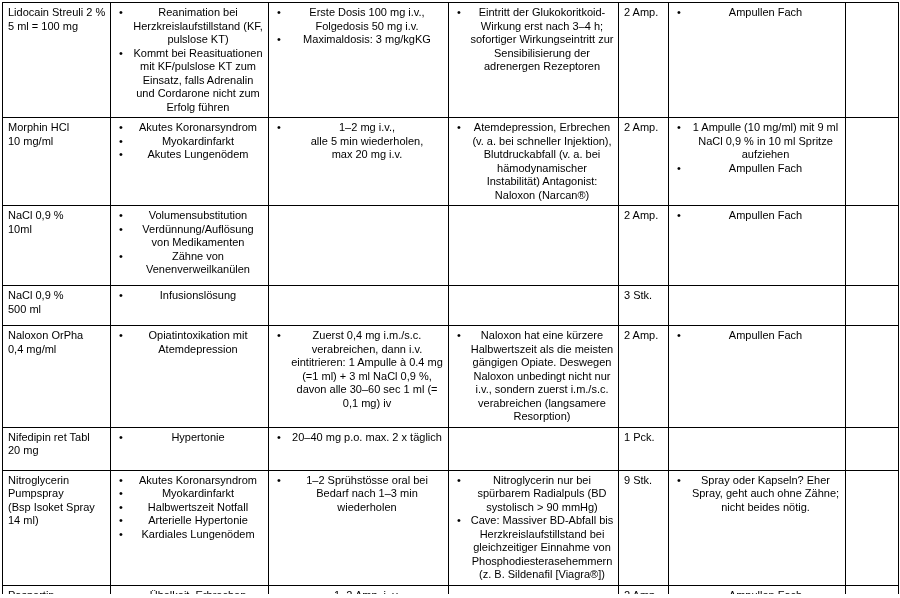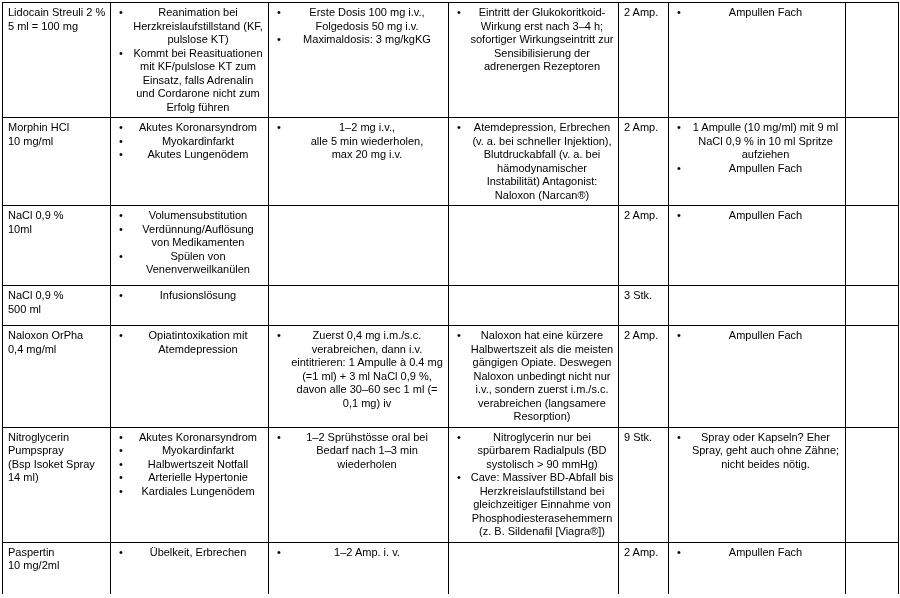--- a/index.html
+++ b/index.html
@@ -138,21 +138,21 @@
         </tr>
         <tr>
           <td>
             <div class="cell-text">NaCl 0,9 %
 10ml</div>
           </td>
           <td>
             <ul class="bullets">
               <li>Volumensubstitution</li>
               <li>Verdünnung/Auflösung von Medikamenten</li>
-              <li>Spülen von Venenverweilkanülen</li>
+              <li>Zähne von Venenverweilkanülen</li>
             </ul>
           </td>
           <td></td>
           <td></td>
           <td>
             <div class="cell-text">2 Amp.</div>
           </td>
           <td>
             <ul class="bullets">
               <li>Ampullen Fach</li>
@@ -199,20 +199,42 @@
             </ul>
           </td>
           <td>
             <div class="cell-text">2 Amp.</div>
           </td>
           <td>
             <ul class="bullets">
               <li>Ampullen Fach</li>
             </ul>
           </td>
+          <td></td>
+        </tr>
+        <tr>
+          <td>
+            <div class="cell-text">Nifedipin ret Tabl
+20 mg</div>
+          </td>
+          <td>
+            <ul class="bullets">
+              <li>Hypertonie</li>
+            </ul>
+          </td>
+          <td>
+            <ul class="bullets">
+              <li>20–40 mg p.o. max. 2 x täglich</li>
+            </ul>
+          </td>
+          <td></td>
+          <td>
+            <div class="cell-text">1 Pck.</div>
+          </td>
+          <td></td>
           <td></td>
         </tr>
         <tr>
           <td>
             <div class="cell-text">Nitroglycerin Pumpspray
 (Bsp Isoket Spray 14 ml)</div>
           </td>
           <td>
             <ul class="bullets">
               <li>Akutes Koronarsyndrom</li>

